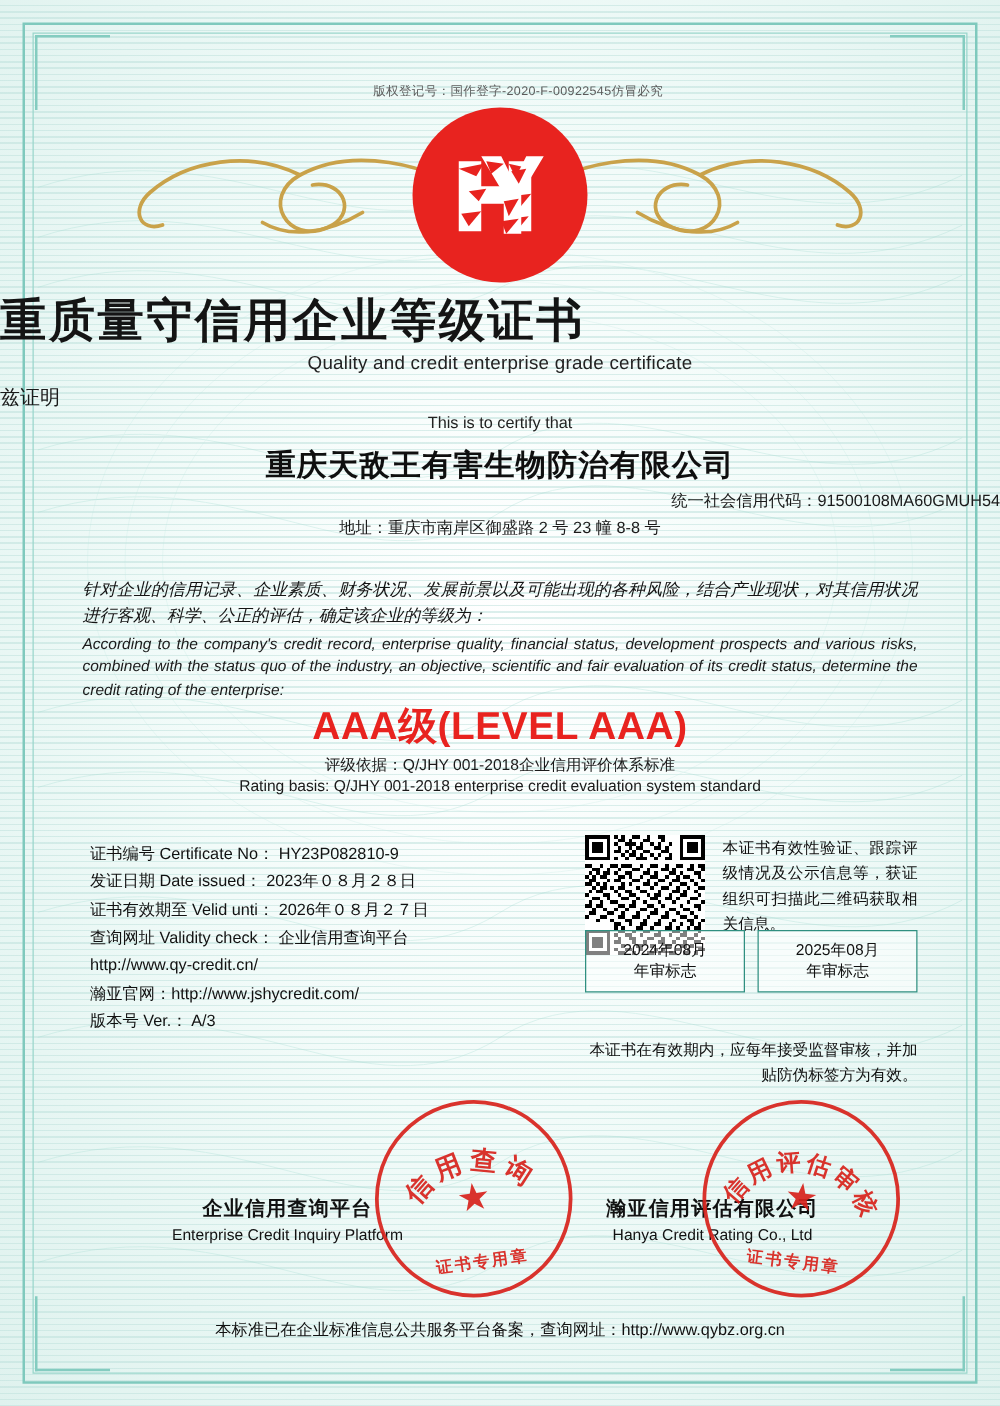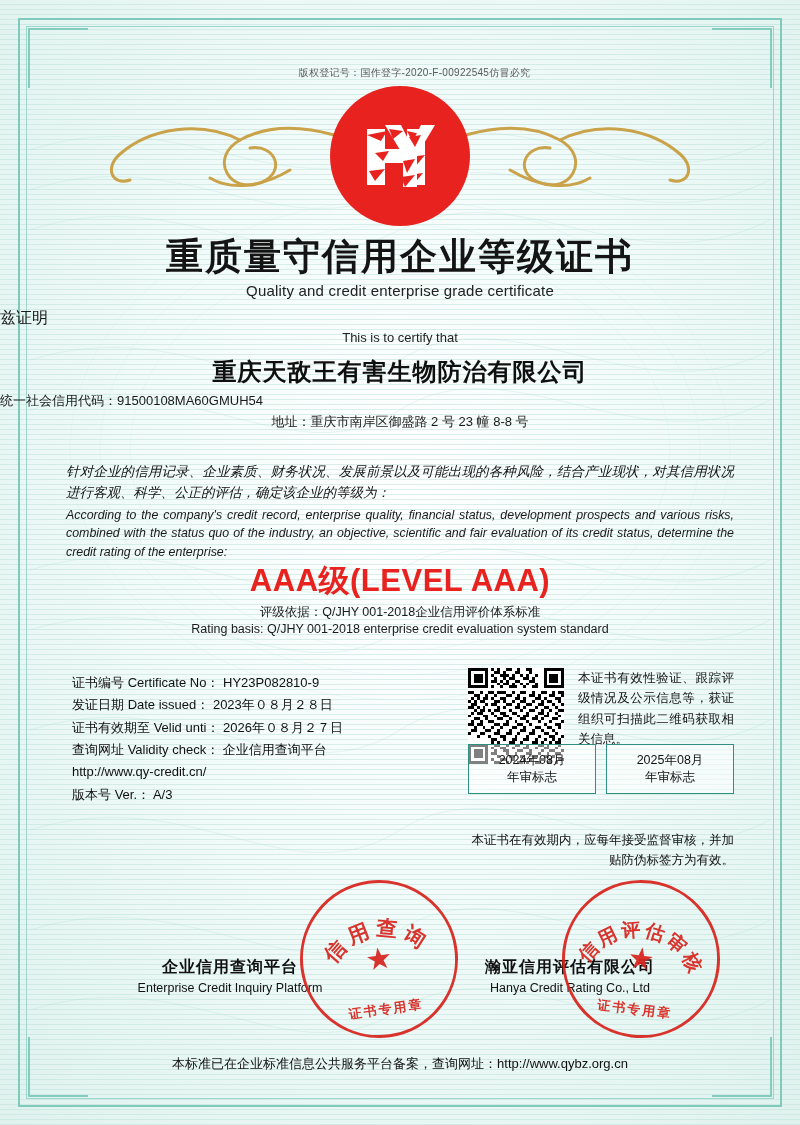--- a/index.html
+++ b/index.html
@@ -48,21 +48,21 @@
   .logo{
     position:absolute;top:86px;left:50%;transform:translateX(-50%);
     width:140px;height:140px;border-radius:50%;
     background:#e8231f;
     display:flex;align-items:center;justify-content:center;
     z-index:3;
   }
   .logo svg{display:block;}
 
   .title-zh{
-    position:absolute;top:232px;left:0;right:0;text-align:center;
+    position:absolute;top:232px;left:0;right:0;text-align:left;
     font-family:"DejaVu Sans","Liberation Sans",sans-serif;
     font-size:37px;font-weight:bold;color:#141414;letter-spacing:2px;
   }
   .title-en{
     position:absolute;top:282px;left:0;right:0;text-align:center;
     font-size:15px;color:#222;letter-spacing:.2px;
   }
 
   .certify-zh{
     position:absolute;top:308px;left:0;right:0;text-align:left;
@@ -72,21 +72,21 @@
     position:absolute;top:330px;left:0;right:0;text-align:center;
     font-size:13px;color:#222;
   }
 
   .company{
     position:absolute;top:356px;left:0;right:0;text-align:center;
     font-family:"DejaVu Sans","Liberation Sans",sans-serif;
     font-size:24px;font-weight:bold;color:#0f0f0f;letter-spacing:1px;
   }
   .credit-code{
-    position:absolute;top:392px;left:0;right:0;text-align:left;
+    position:absolute;top:392px;left:0;right:0;text-align:right;
     font-size:13px;color:#1a1a1a;
   }
   .address{
     position:absolute;top:413px;left:0;right:0;text-align:center;
     font-size:13px;color:#1a1a1a;
   }
 
   .para{
     position:absolute;top:462px;left:66px;right:66px;
     font-size:13.5px;color:#141414;line-height:1.55;text-align:justify;font-style:italic;
@@ -290,20 +290,23 @@
       <span>证书有效期至</span>
       <span>Velid unti：</span>
       <span>2026年０８月２７日</span>
     </div>
     <div class="row">
       <span>查询网址</span>
       <span>Validity check：</span>
       <span>企业信用查询平台</span>
     </div>
     <div class="row">http://www.qy-credit.cn/</div>
+    <div class="row">
+      <span>瀚亚官网</span><span>：</span><span>http://www.jshycredit.com/</span>
+    </div>
     <div class="row">
       <span>版本号</span>
       <span>Ver.：</span>
       <span>A/3</span>
     </div>
   </div>
 
   <div class="qr">
     <svg width="96" height="96" viewBox="0 0 33 33" shape-rendering="crispEdges">
       <rect width="33" height="33" fill="#fff"></rect>

